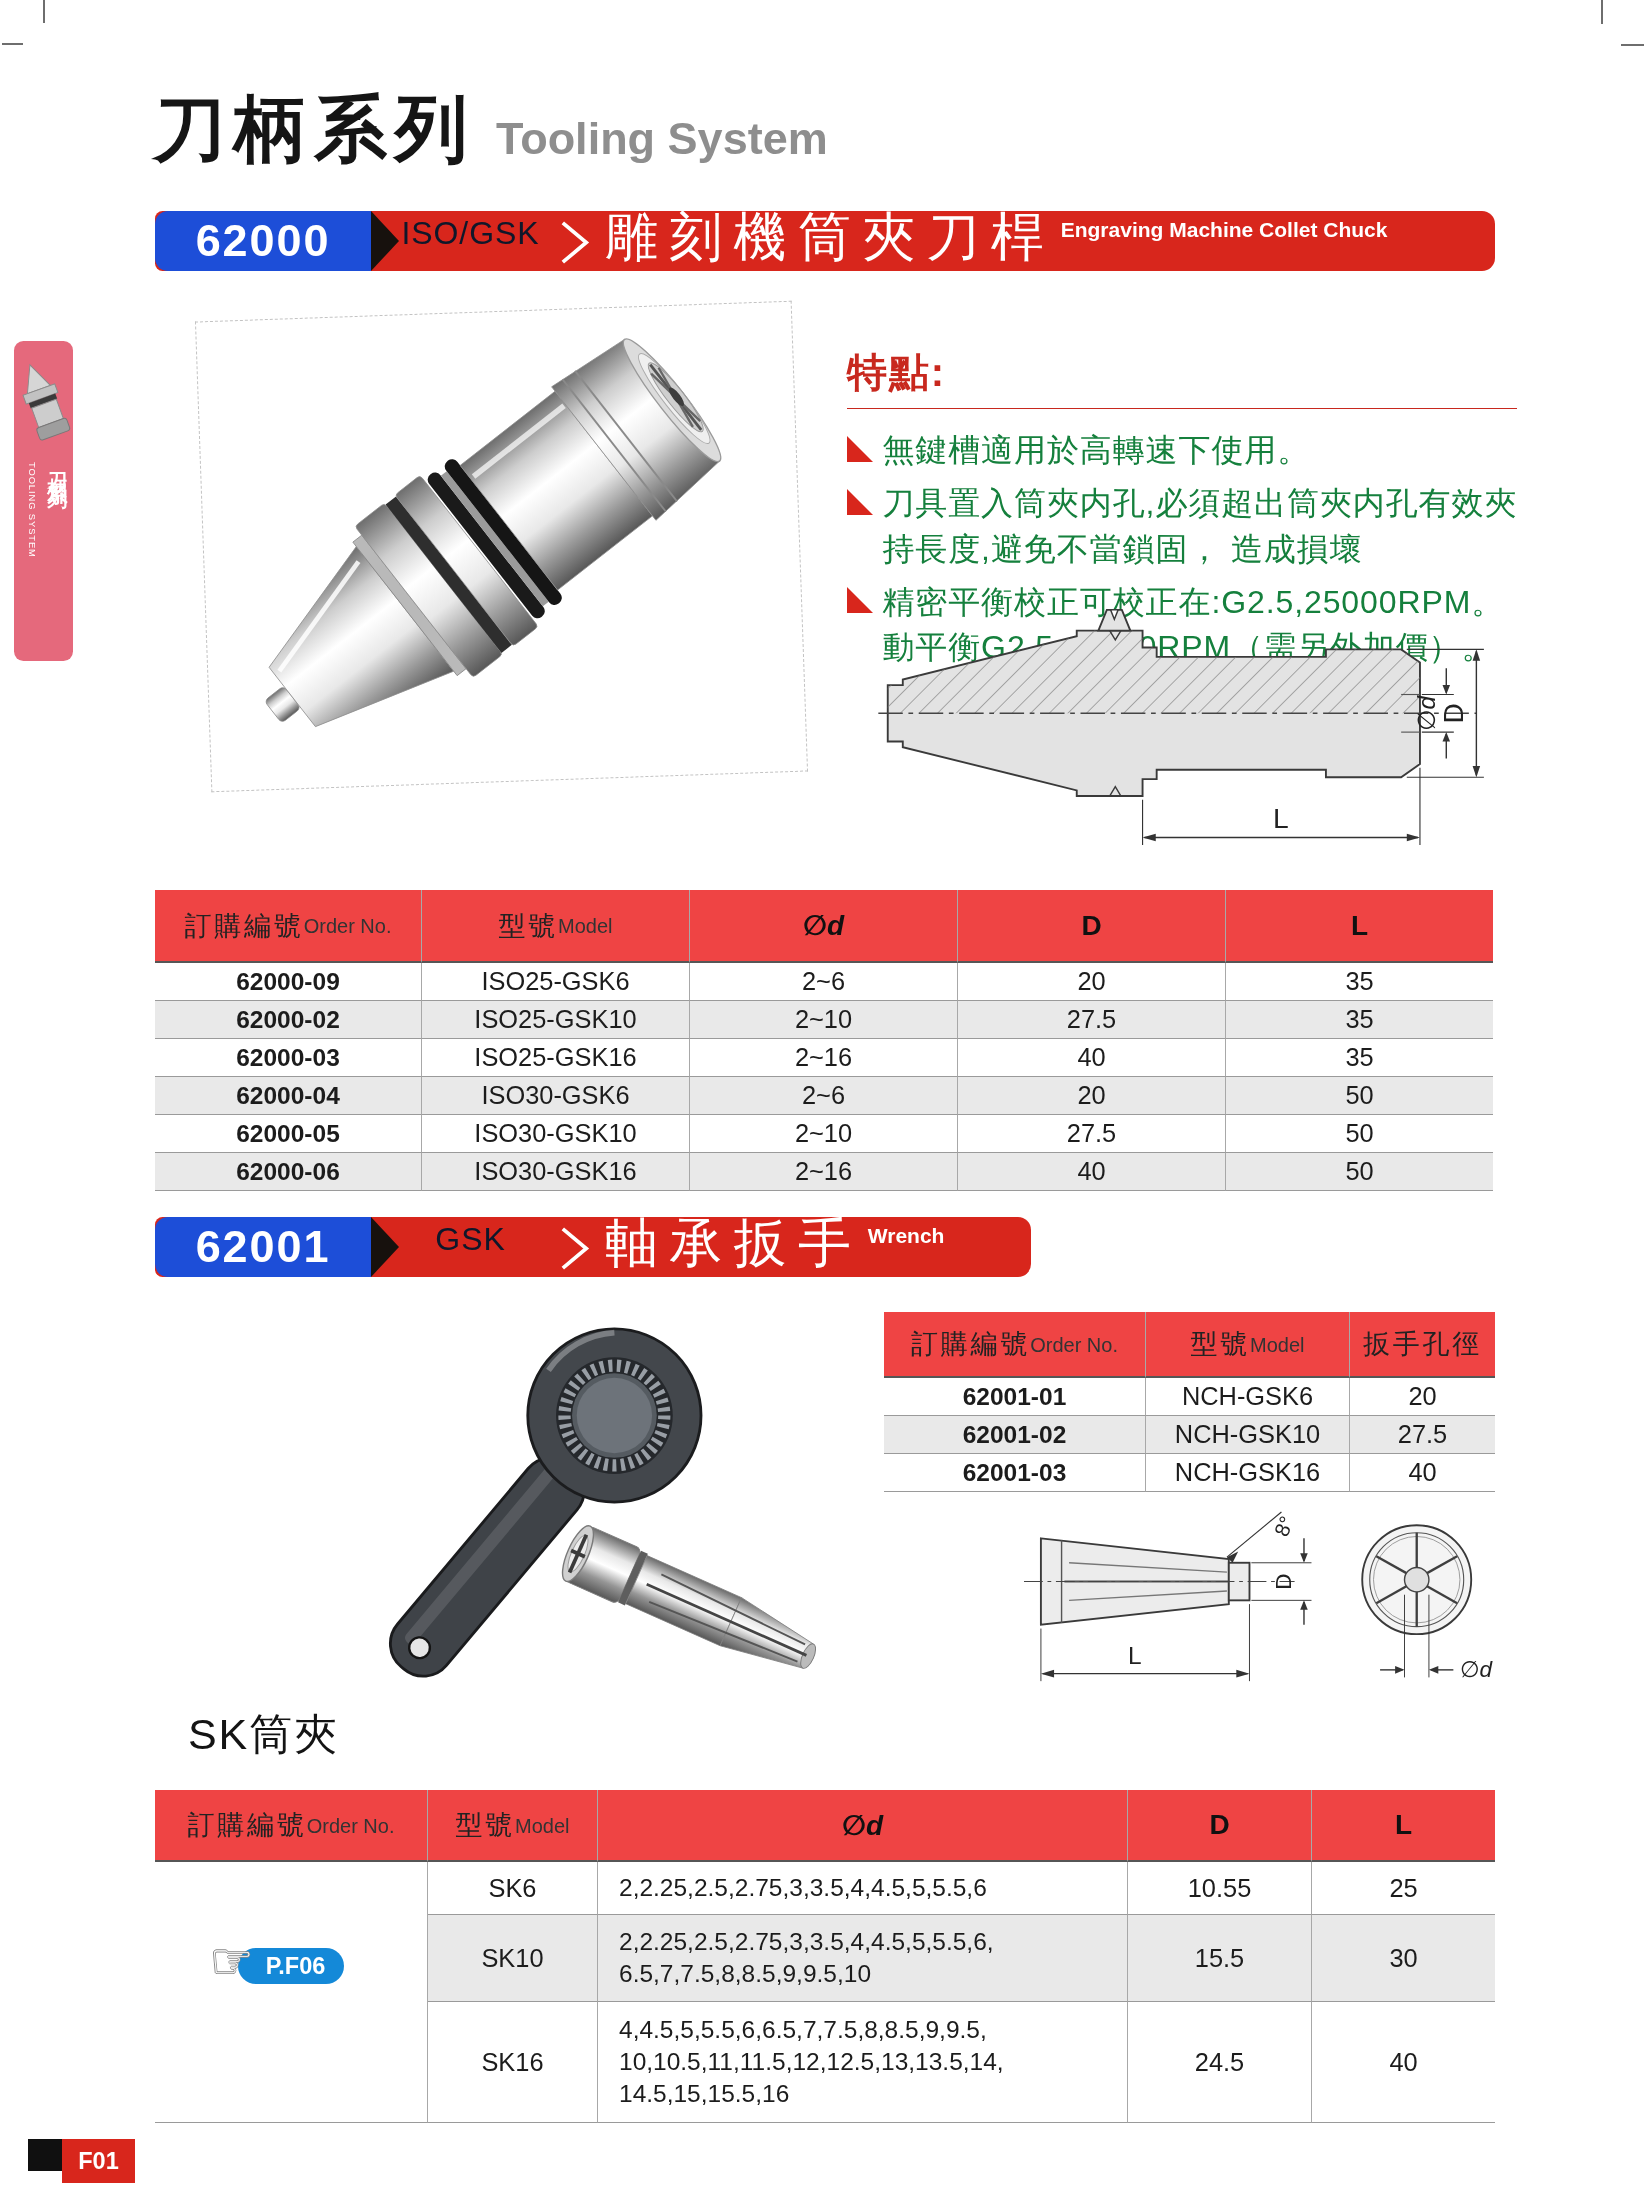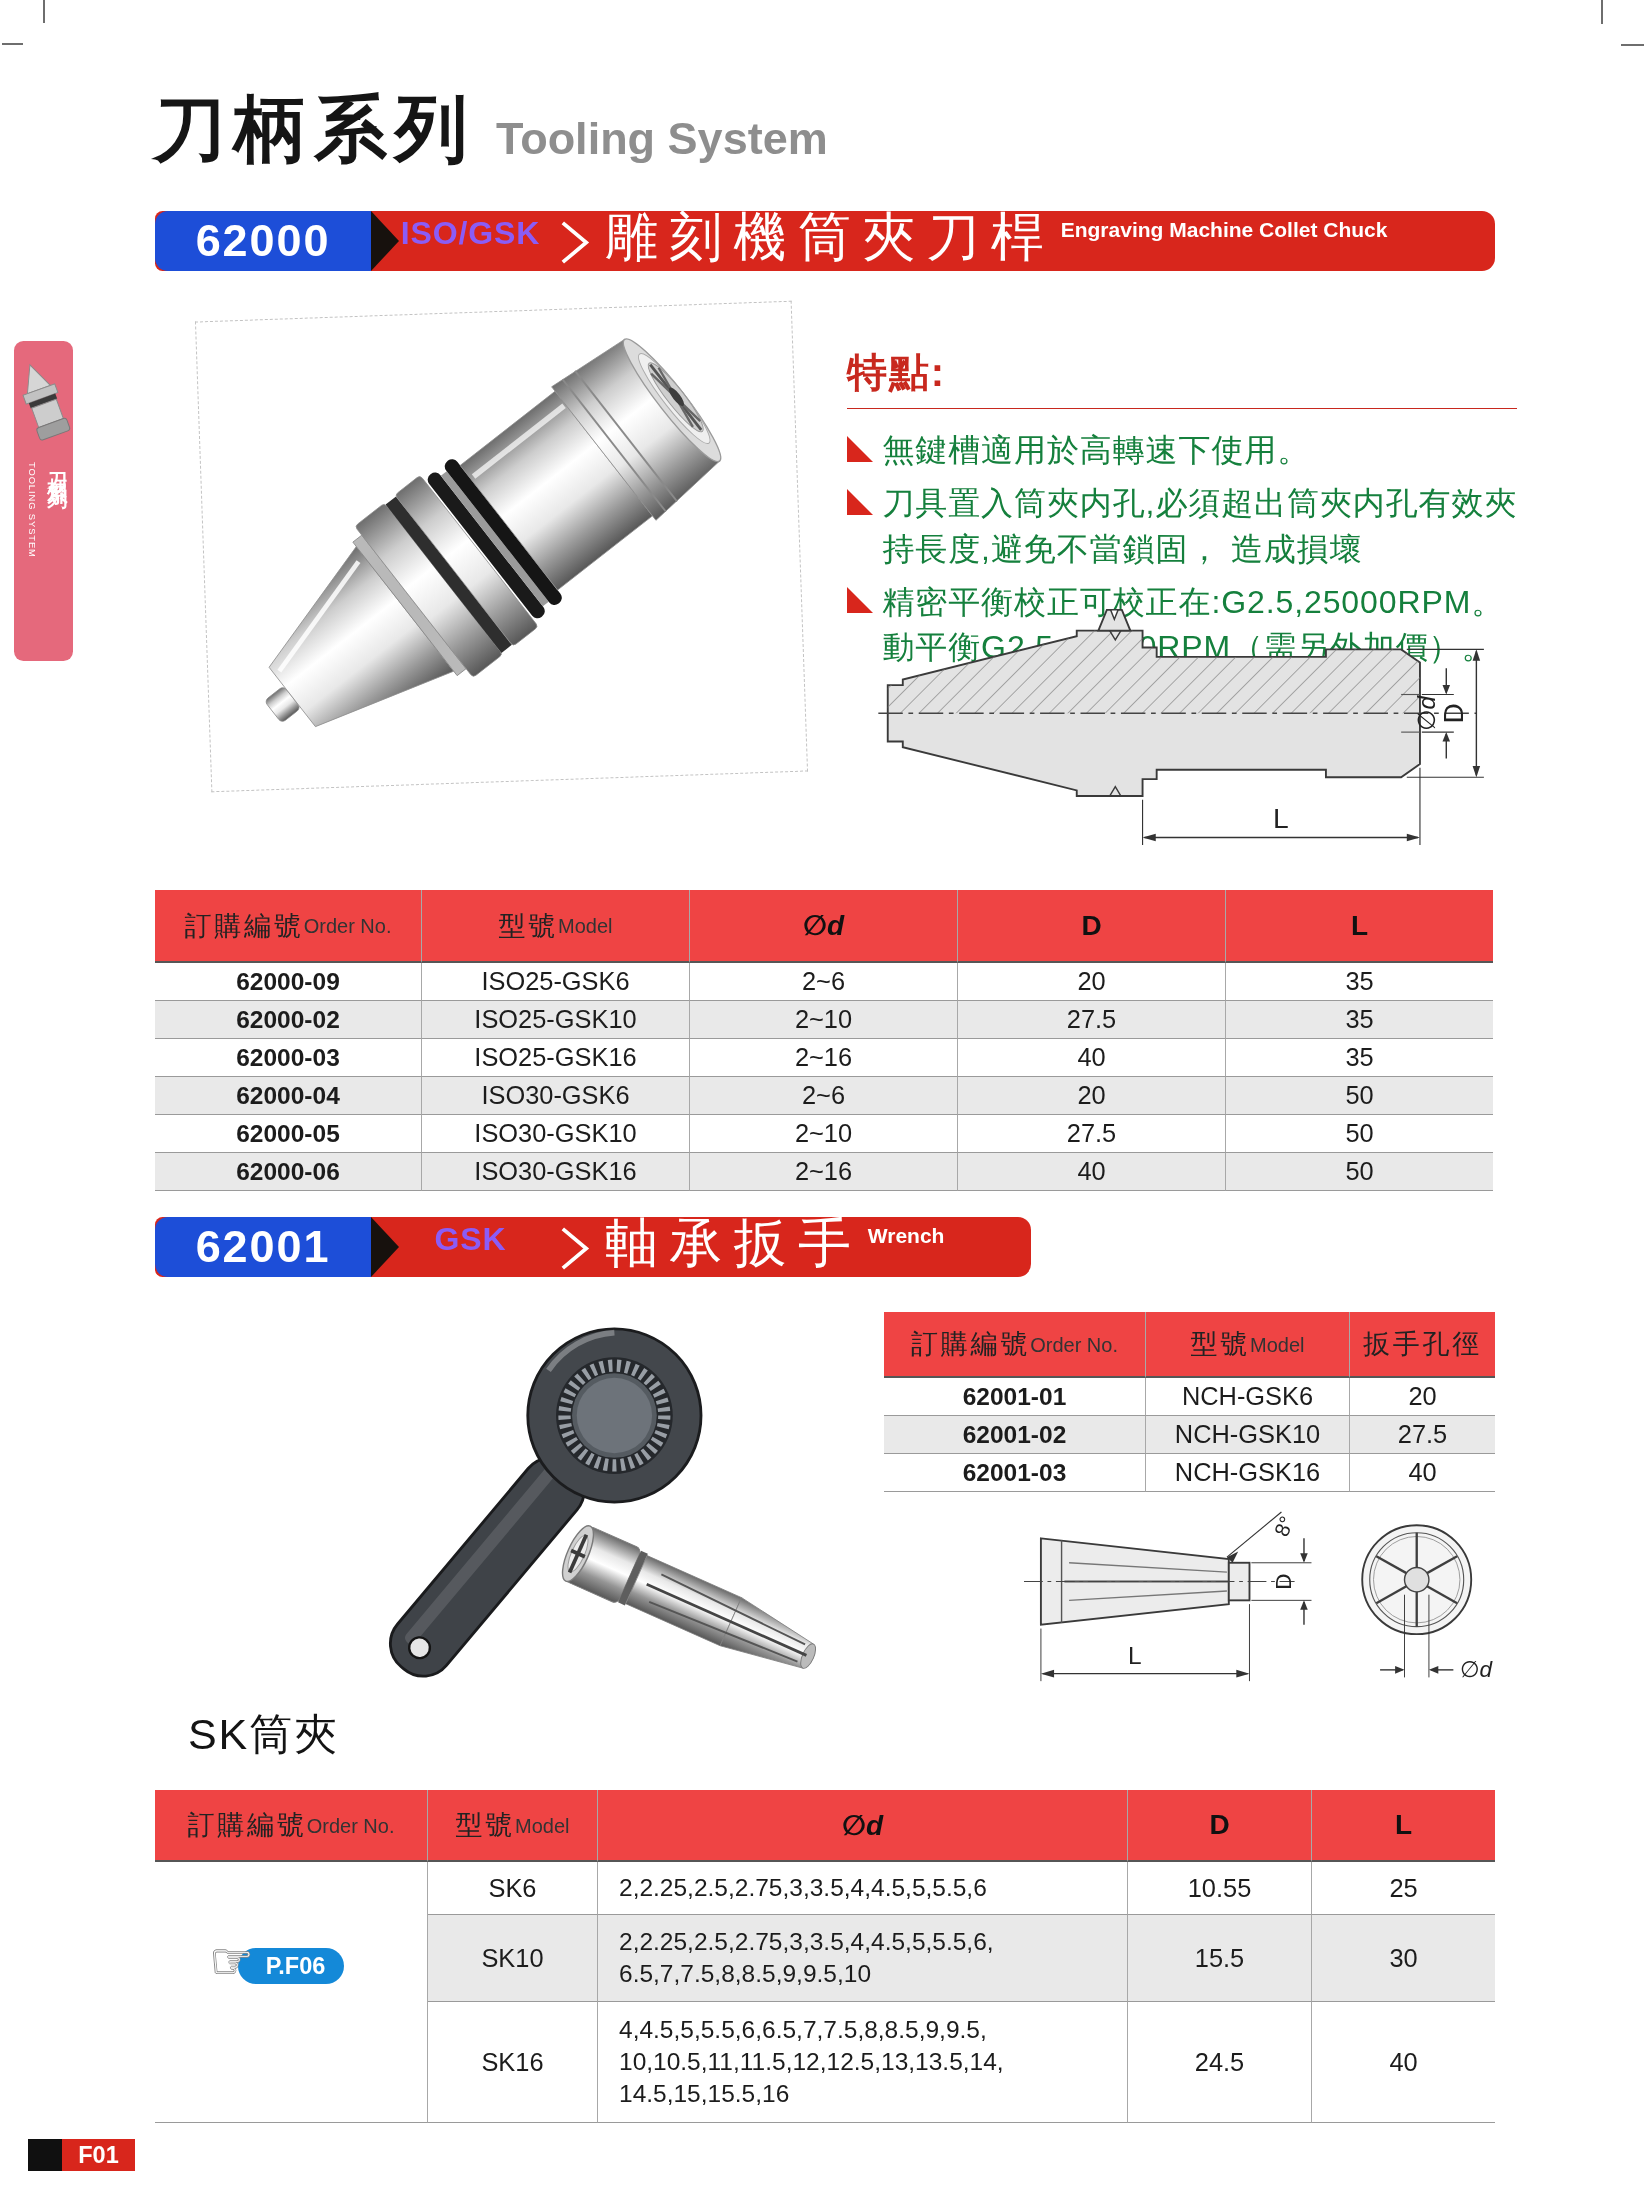--- a/index.html
+++ b/index.html
@@ -10,21 +10,21 @@
   
   .page-title{left:153px;top:81px;display:flex;align-items:baseline}
   .pt-zh{font-size:73px;font-weight:bold;color:#151515;letter-spacing:7.5px;white-space:nowrap}
   .pt-en{font-size:45px;font-weight:bold;color:#8e8e8e;margin-left:21px;white-space:nowrap}
 
   
   .banner{position:absolute;height:60px}
   .banner-bg{position:absolute;inset:0;background:#d8261c;border-radius:7.5px 13px 13px 7.5px}
   .banner-code{position:absolute;left:0;top:0;width:216px;height:60px;background:#1d4ed8;border-radius:13px 0 0 13px;color:#fff;font-size:45px;font-weight:bold;letter-spacing:1.9px;display:flex;align-items:center;justify-content:center}
   .banner-arrow{position:absolute;left:216px;top:0;width:0;height:0;border-top:30px solid transparent;border-bottom:30px solid transparent;border-left:28px solid #17110d}
-  .banner-std{position:absolute;left:240px;top:0;width:151px;height:44px;display:flex;align-items:center;justify-content:center;color:#8b5cf6;font-weight:bold;font-size:32px;letter-spacing:0.9px}
+  .banner-std{position:absolute;left:240px;top:0;width:151px;height:44px;display:flex;align-items:center;justify-content:center;color:#0f172a;font-weight:normal;font-size:32px;letter-spacing:0.9px}
   .banner-chev{position:absolute;left:403px;top:8.5px}
   .banner-title{position:absolute;left:450px;top:0;height:52px;display:flex;align-items:center;color:#fff;white-space:nowrap}
   .bt-zh{font-size:53px;letter-spacing:11.3px;line-height:60px}
   .bt-en{font-size:21px;font-weight:bold;margin-left:5.6px;transform:translateY(-7.5px)}
 
   
   .side-tab{left:14px;top:341px;width:59px;height:320px;background:#e5697c;border-radius:9.4px}
   .side-zh{position:absolute;left:31px;top:115px;writing-mode:vertical-rl;color:#fff;font-size:20px;font-weight:bold;letter-spacing:5.6px;white-space:nowrap}
   .side-en{position:absolute;left:13px;top:121px;writing-mode:vertical-rl;color:#fff;font-size:9.4px;letter-spacing:0.9px;white-space:nowrap}
 
@@ -57,21 +57,21 @@
 
   
   .sk-title{left:188px;top:1706px;font-size:43px;color:#141414;letter-spacing:1.9px;font-weight:500}
 
   
   .pf-badge{position:relative;background:#1489d8;color:#fff;font-weight:bold;font-size:23.5px;border-radius:19px;padding:4.7px 19px 4.7px 28px;transform:translateY(-26px)}
   .pf-hand{position:absolute;left:-28px;top:-15px;font-size:49px;color:#fff;text-shadow:-0.9px 0 #888,0.9px 0 #888,0 -0.9px #888,0 0.9px #888}
 
   
   .foot-black{left:28px;top:2139px;width:34px;height:32px;background:#101010}
-  .foot-red{left:62px;top:2139px;width:73px;height:32px;background:#d8261c;color:#fff;font-weight:bold;font-size:23.5px;display:flex;align-items:center;justify-content:center}
+  .foot-red{left:62px;top:2139px;width:73px;height:44px;background:#d8261c;color:#fff;font-weight:bold;font-size:23.5px;display:flex;align-items:center;justify-content:center}
 
   svg text{font-family:"Liberation Sans","DejaVu Sans",sans-serif}
 </style>
 </head>
 <body>
 
 <div class="mark" style="left:43px;top:0;width:1.9px;height:22.6px"></div>
 <div class="mark" style="left:1.9px;top:43px;width:21px;height:1.9px"></div>
 <div class="mark" style="left:1601px;top:0;width:1.9px;height:23.5px"></div>
 <div class="mark" style="left:1621px;top:44px;width:22.6px;height:1.9px"></div>

